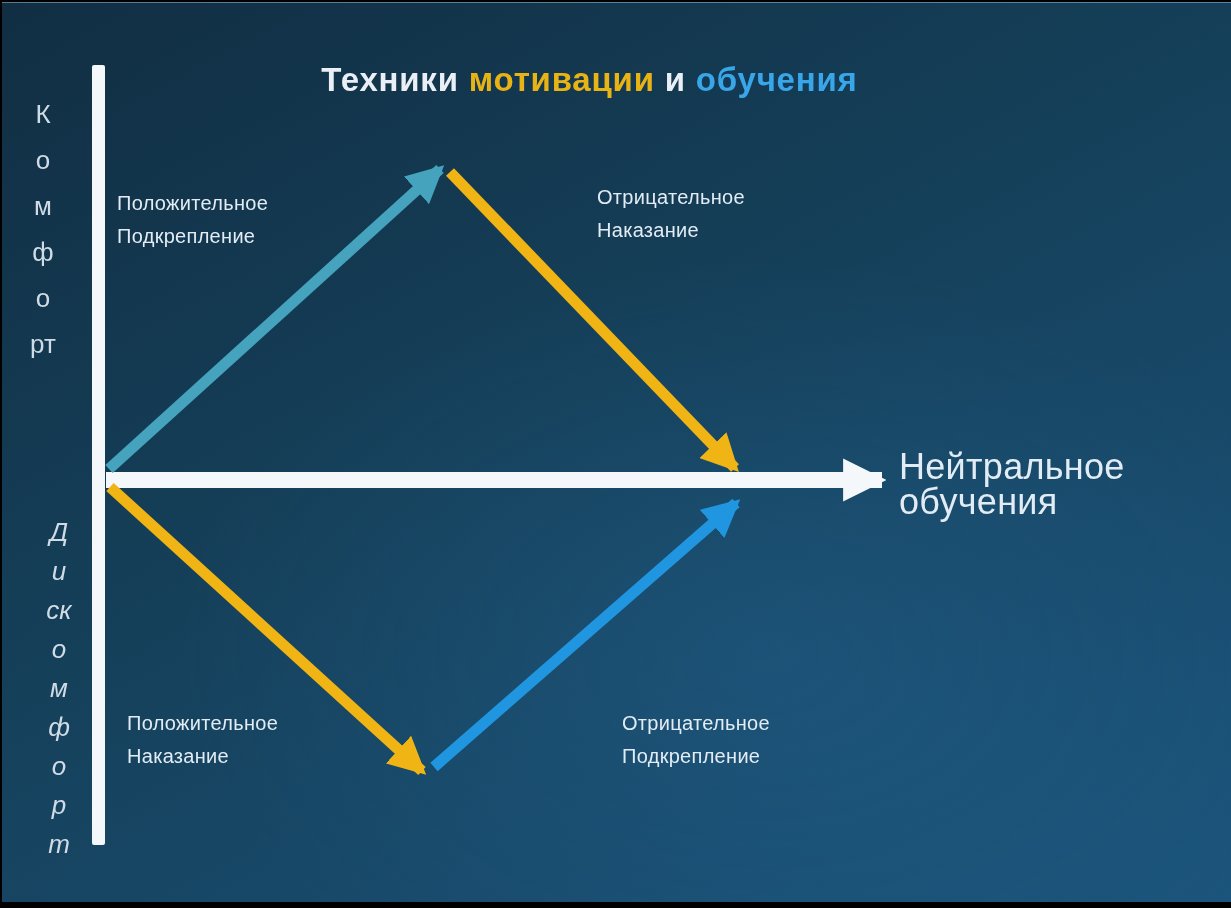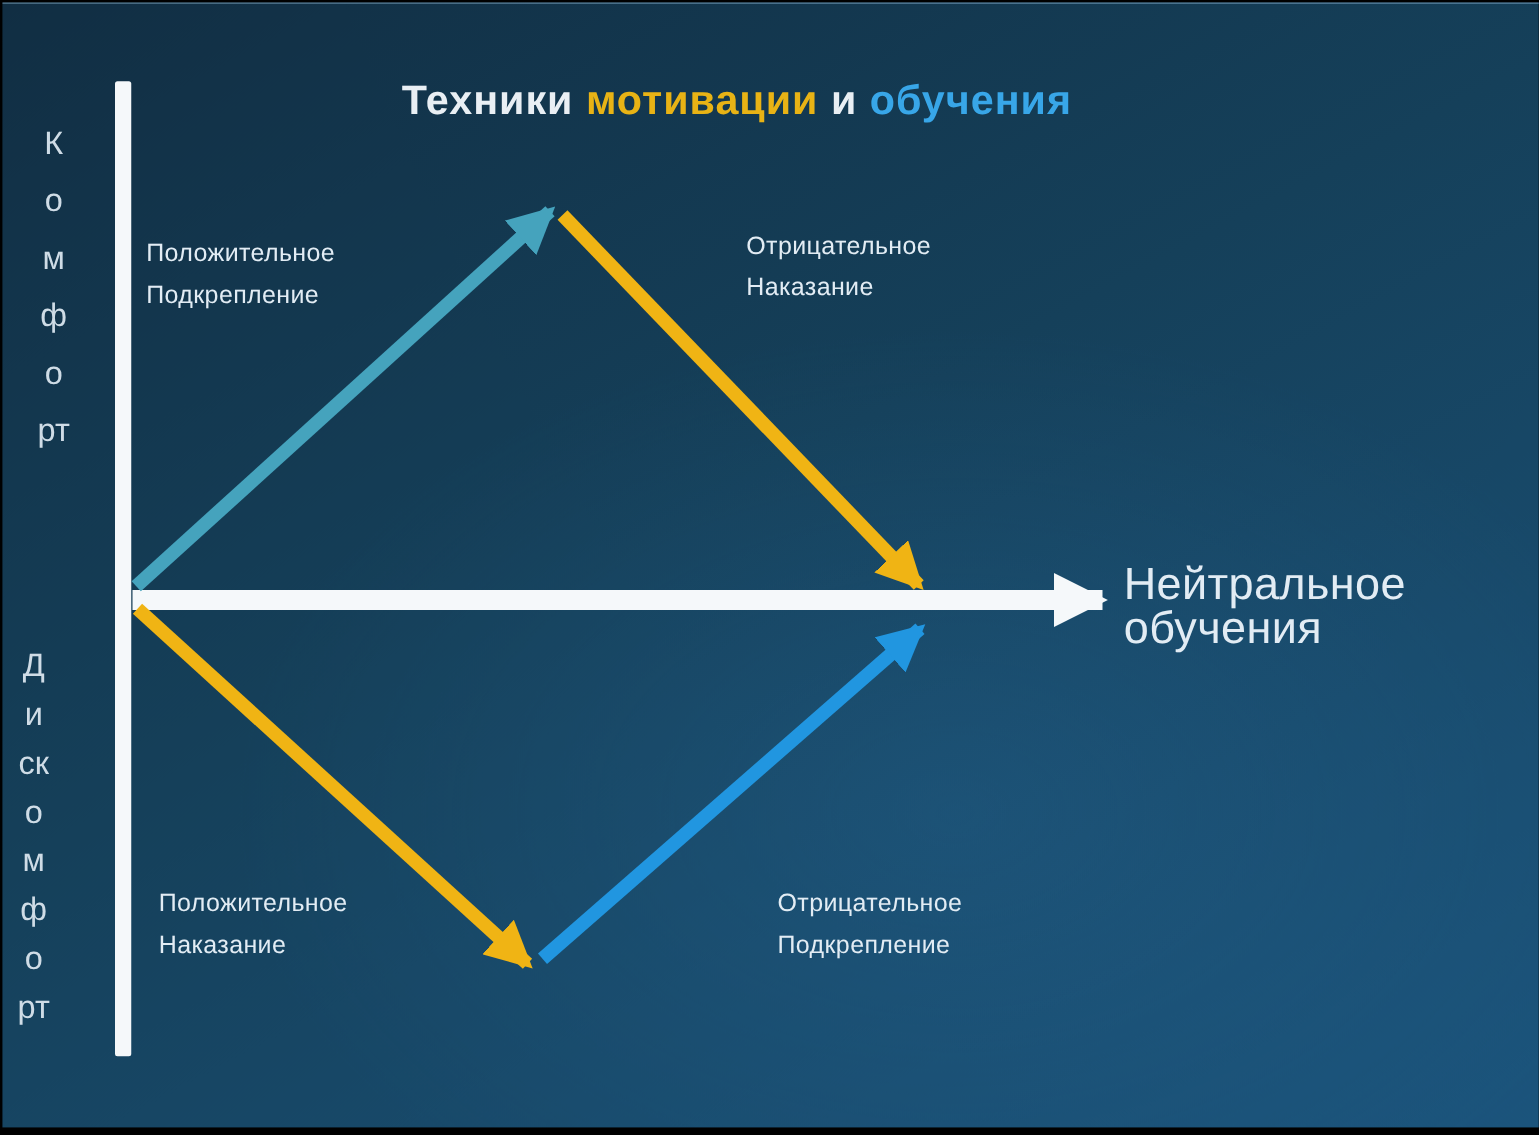--- a/index.html
+++ b/index.html
@@ -42,21 +42,21 @@
   .fill-gold{fill:var(--c-arrow-gold);}
   .stroke-blue{stroke:var(--c-arrow-blue);}
   .fill-blue{fill:var(--c-arrow-blue);}
   .stroke-white{stroke:var(--c-axis-white);}
   .fill-white{fill:var(--c-axis-white);}
   .vword{
     position:absolute;width:26px;text-align:center;
     word-break:break-all;font-size:26px;color:var(--c-axis-text);
   }
   .vword.comfort{left:28px;top:88px;line-height:46px;}
-  .vword.discomfort{left:12px;top:510px;line-height:39px;}
+  .vword.discomfort{left:44px;top:510px;line-height:39px;font-style:italic;}
   .qlabel{
     position:absolute;font-size:20px;line-height:33px;
     color:var(--c-label-text);letter-spacing:0.3px;white-space:nowrap;
   }
   .qlabel.tl{left:115px;top:184px;}
   .qlabel.tr{left:595px;top:178px;}
   .qlabel.bl{left:125px;top:704px;}
   .qlabel.br{left:620px;top:704px;}
   .xlabel{
     position:absolute;left:897px;top:434px;font-size:36px;line-height:35px;

